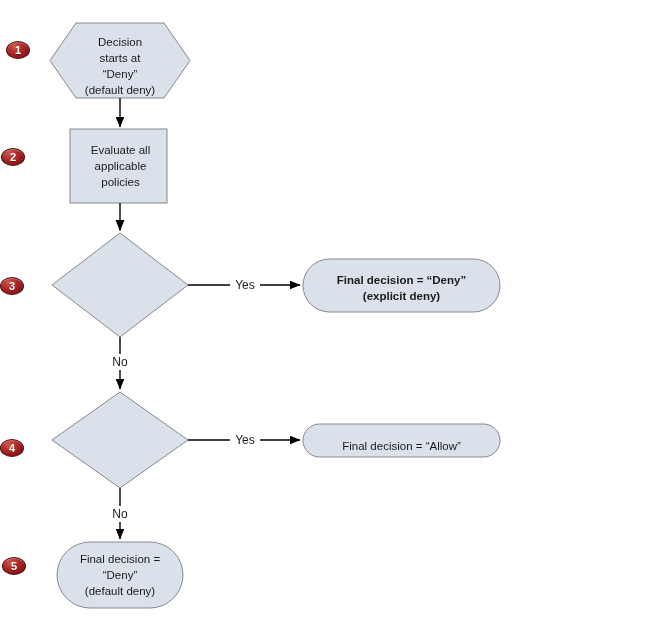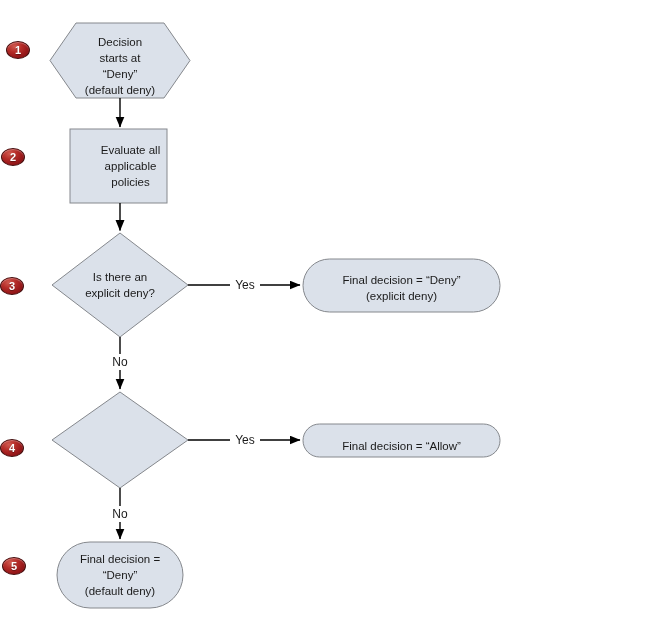--- a/index.html
+++ b/index.html
@@ -99,28 +99,26 @@
     <line x1="120" y1="488" x2="120" y2="539" stroke="#000000" stroke-width="1.4" marker-end="url(#arrowhead)"></line>
 
     <rect x="57" y="542" width="126" height="66" rx="33" ry="33" fill="#dbe1ea" stroke="#85888d" stroke-width="1"></rect>
   </svg>
 
   <div class="node-label" style="left:50px; top:23px; width:140px; height:86px;">Decision
 starts at
 “Deny”
 (default deny)</div>
 
-  <div class="node-label" style="left:80px; top:129px; width:101px; height:74px;">Evaluate all
+  <div class="node-label" style="left:70px; top:129px; width:101px; height:74px;">Evaluate all
 applicable
 policies</div>
 
-  <div class="node-label" style="left:52px; top:233px; width:136px; height:104px;">Is there an
-explicit deny?</div>
 
-  <div class="node-label" style="left:303px; top:259px; width:197px; height:57px;">Final decision = “Deny”
+  <div class="node-label" style="left:303px; top:259px; width:197px; height:57px;font-weight:bold;">Final decision = “Deny”
 (explicit deny)</div>
 
 
   <div class="node-label" style="left:303px; top:424px; width:197px; height:43px;">Final decision = “Allow”</div>
 
   <div class="node-label" style="left:57px; top:542px; width:126px; height:66px;">Final decision =
 “Deny”
 (default deny)</div>
 
   <div class="edge-label" style="left:230px; top:277px; width:30px; height:16px;">Yes</div>

